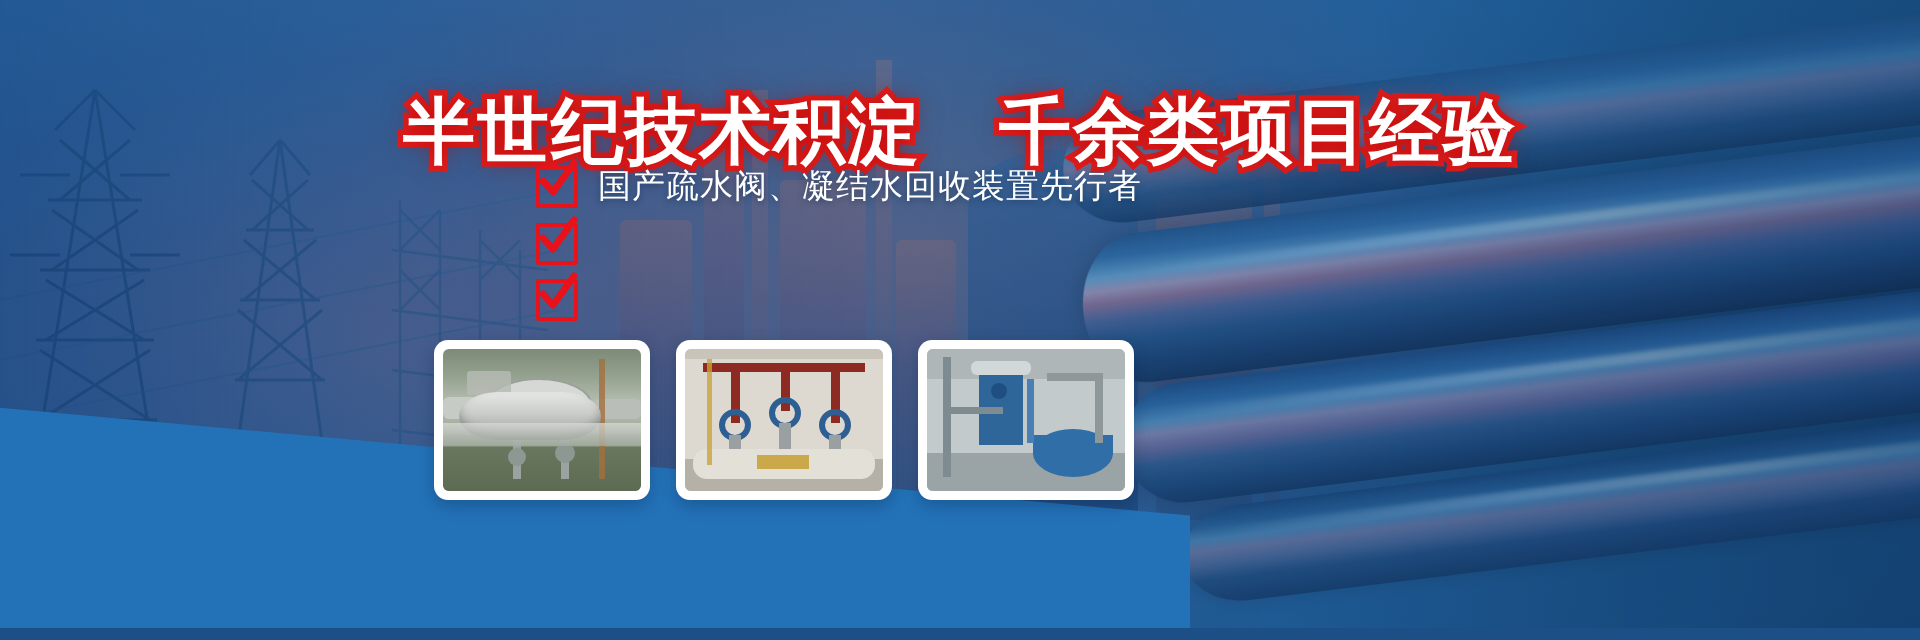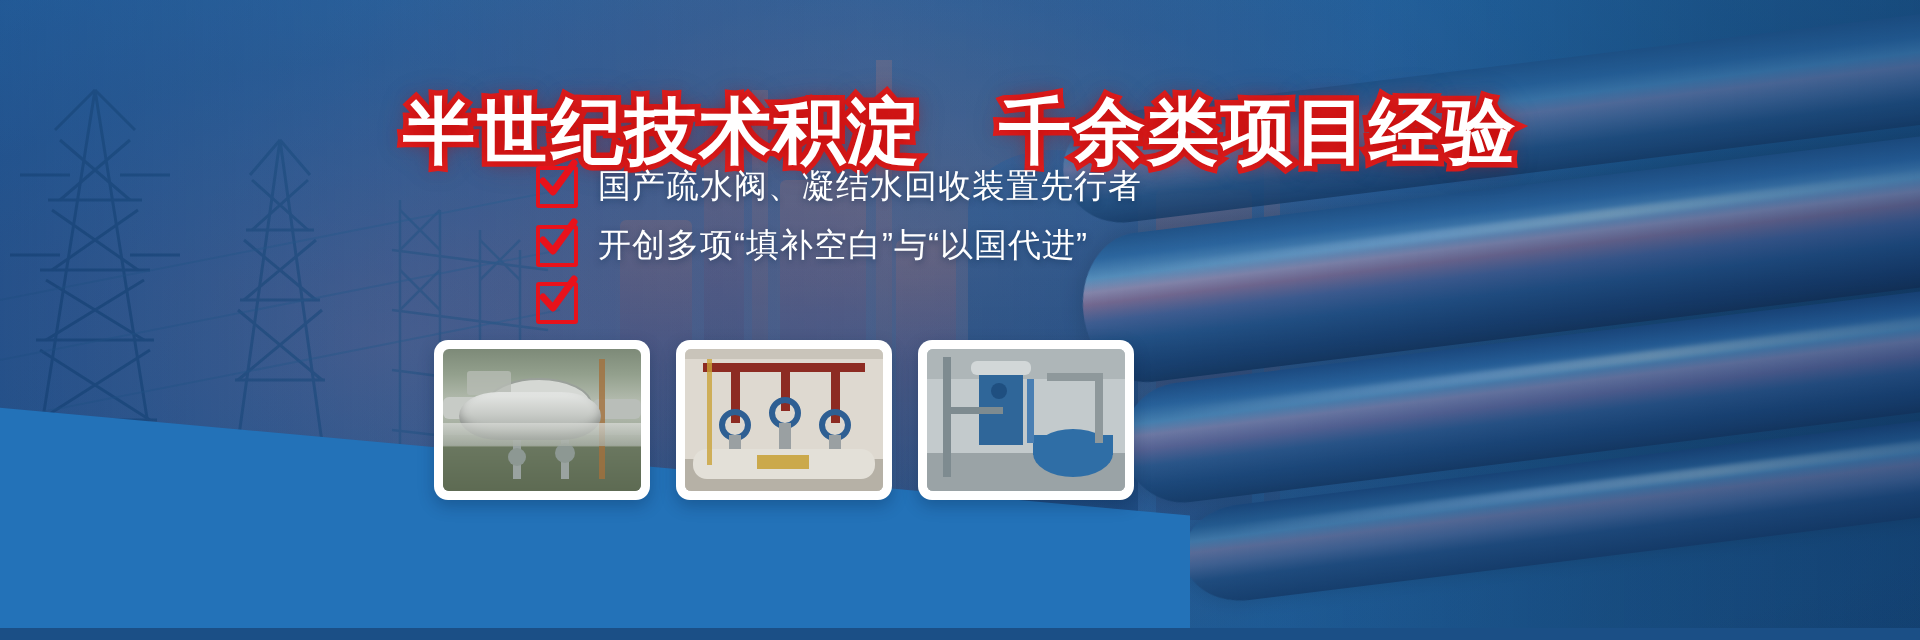--- a/index.html
+++ b/index.html
@@ -300,21 +300,20 @@
         </svg>
       </span>
       <span class="bullet-text">国产疏水阀、凝结水回收装置先行者</span>
     </li>
     <li class="bullet-row r2">
       <span class="check-box">
         <svg width="40" height="42" viewBox="0 0 40 42" aria-hidden="true">
           <path d="M5 22 L15 33 L36 4" stroke="#e8121b" stroke-width="7" fill="none" stroke-linecap="round" stroke-linejoin="round"></path>
         </svg>
       </span>
-      <span class="bullet-text">开创多项“填补空白”与“以国代进”</span>
     </li>
     <li class="bullet-row r3">
       <span class="check-box">
         <svg width="40" height="42" viewBox="0 0 40 42" aria-hidden="true">
           <path d="M5 22 L15 33 L36 4" stroke="#e8121b" stroke-width="7" fill="none" stroke-linecap="round" stroke-linejoin="round"></path>
         </svg>
       </span>
     </li>
   </ul>
 

